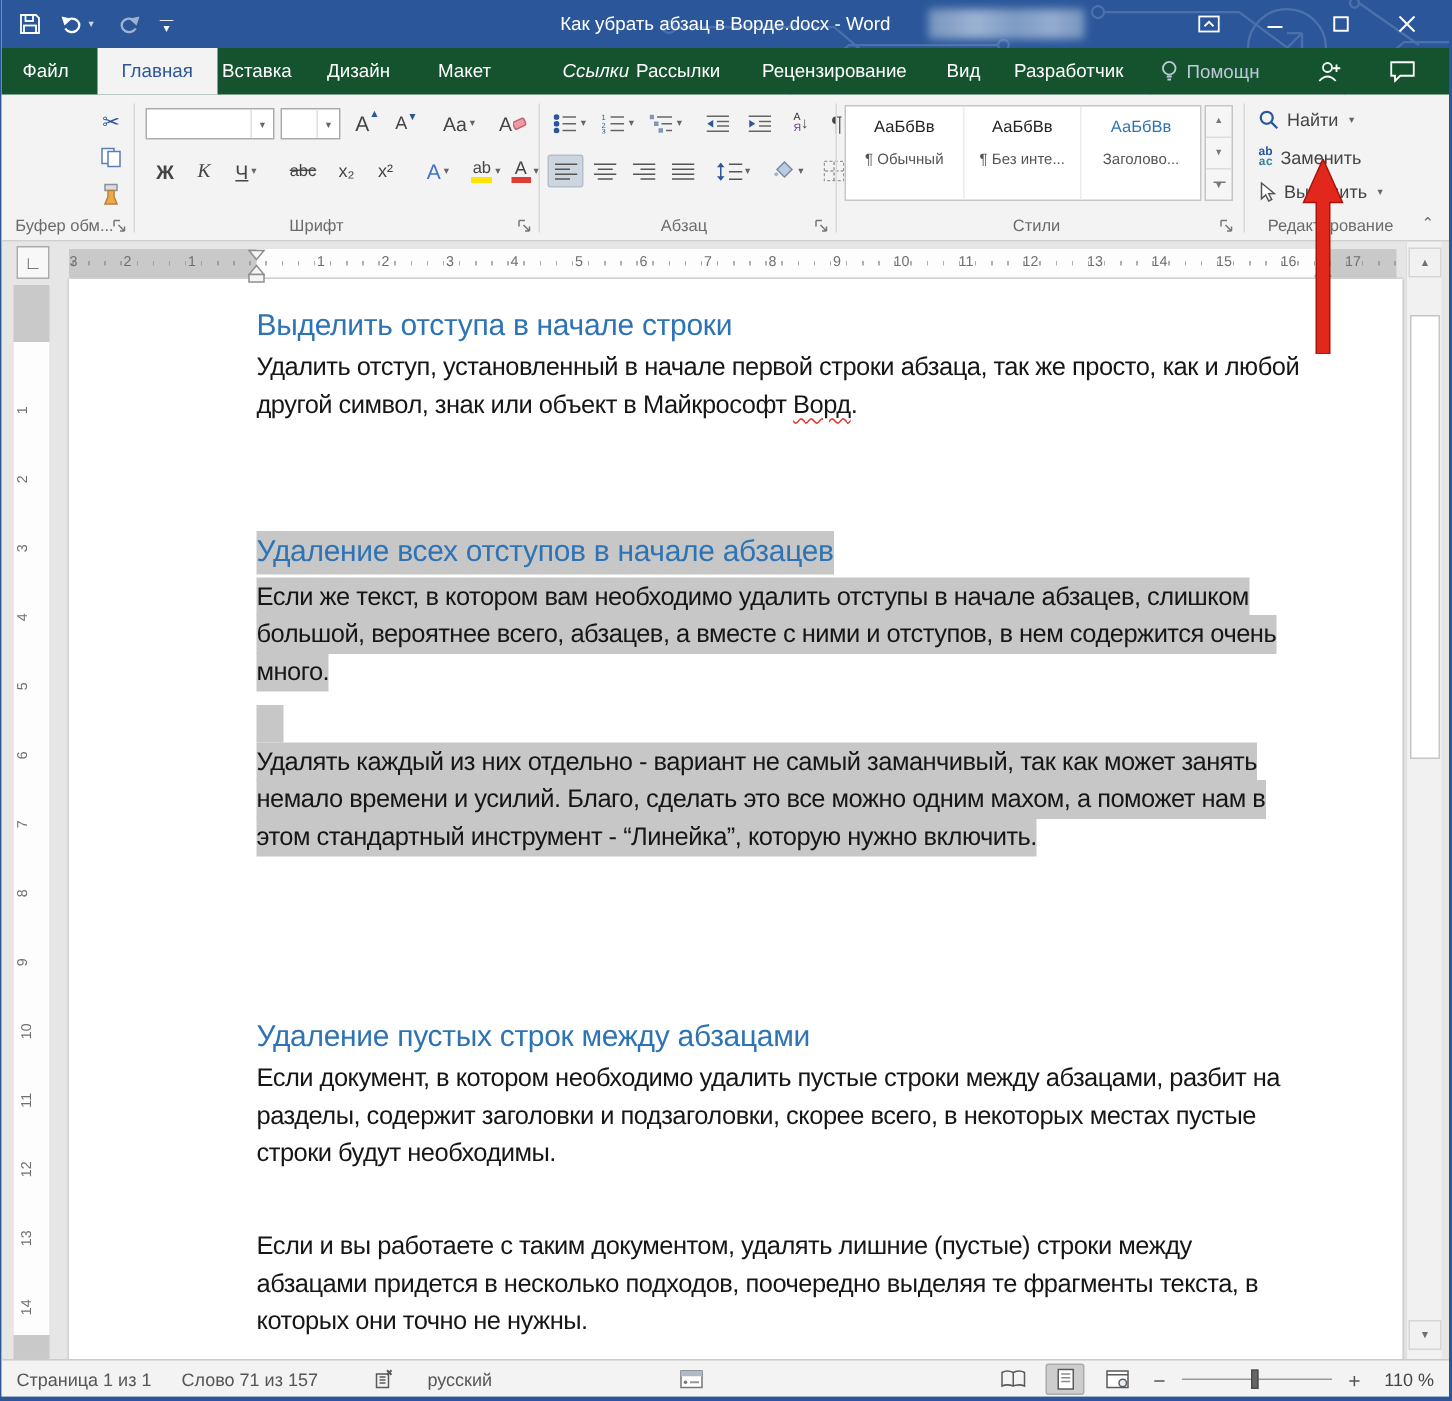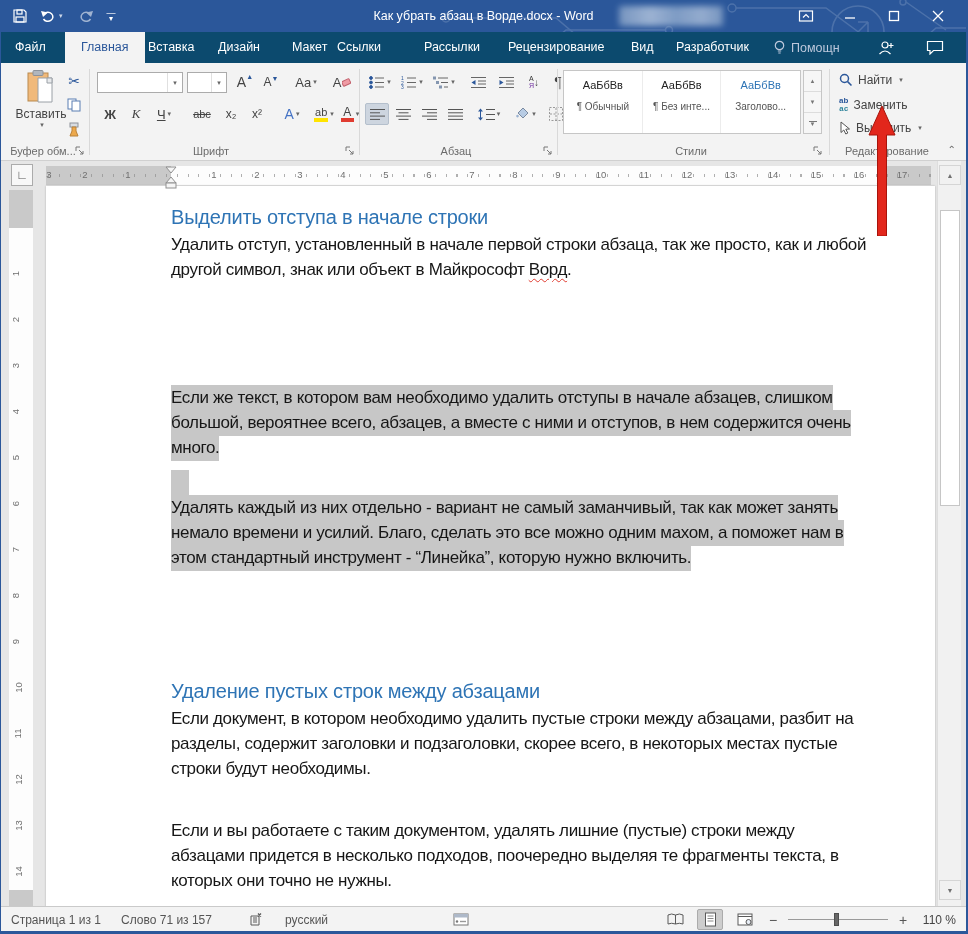--- a/index.html
+++ b/index.html
@@ -2,21 +2,21 @@
 <html><head>
 <meta charset="utf-8">
 <style>
   * { margin:0; padding:0; box-sizing:border-box; }
   body { background:#888; font-family:"Liberation Sans", sans-serif; }
   .app { position:relative; width:968px; height:934px; background:#e6e6e6; overflow:hidden;
          border-left:1px solid #2b579a; border-right:2px solid #2b579a; border-bottom:3px solid #2b579a; }
 
   
   .titlebar { position:absolute; left:0; top:0; width:100%; height:32px; background:#2b579a; z-index:5; }
-  .tabrow   { position:absolute; left:0; top:32px; width:100%; height:31px; background:#0c4a6e; z-index:5; }
+  .tabrow   { position:absolute; left:0; top:32px; width:100%; height:31px; background:#14532d; z-index:5; }
   .tb-pattern { position:absolute; right:0; top:0; width:560px; height:63px; z-index:0; opacity:.5; pointer-events:none; }
   .qat { position:absolute; left:12px; top:0; height:32px; display:flex; align-items:center; gap:14px; z-index:2; }
   .qat .qbtn { display:flex; align-items:center; color:#fff; }
   .title-text { position:absolute; left:0; right:0; top:0; height:32px; line-height:32px; text-align:center;
                 color:#fff; font-size:12.5px; z-index:1; }
   .redacted { position:absolute; left:618px; top:6px; width:104px; height:20px; z-index:2;
               background:linear-gradient(90deg,#7e9bc3,#a9bdd9 30%,#87a3c9 55%,#9fb5d4 80%,#7e9bc3);
               filter:blur(3px); border-radius:2px; opacity:.9; }
   .win-controls { position:absolute; right:6px; top:0; height:32px; display:flex; z-index:6; }
   .win-controls .wbtn { width:44px; height:32px; display:flex; align-items:center; justify-content:center; color:#fff; }
@@ -180,21 +180,21 @@
       </span>
     </div>
   </div>
 
   <div class="tabrow">
     <span class="tab" style="left:10px;">Файл</span>
     <span class="tab active" style="left:64px;">Главная</span>
     <span class="tab" style="left:143px;">Вставка</span>
     <span class="tab" style="left:213px;">Дизайн</span>
     <span class="tab" style="left:287px;">Макет</span>
-    <span class="tab" style="left:332px;">Ссылки</span>
+    <span class="tab" style="left:370px;font-style:italic;">Ссылки</span>
     <span class="tab" style="left:419px;">Рассылки</span>
     <span class="tab" style="left:503px;">Рецензирование</span>
     <span class="tab" style="left:626px;">Вид</span>
     <span class="tab" style="left:671px;">Разработчик</span>
     <span class="tab-help" style="left:772px;">
       <svg width="13" height="15" viewBox="0 0 13 15" fill="none" stroke="#bdc8dc" stroke-width="1.2">
         <circle cx="6.5" cy="5.5" r="4.2"></circle>
           <path d="M4.8 11 h3.4 M5.3 13 h2.4"></path>
       </svg>
       <span>Помощн</span>
@@ -208,30 +208,20 @@
     </span>
     <span class="tab-iconbtn" style="left:925px;">
       <svg width="18" height="15" viewBox="0 0 18 15" fill="none" stroke="#fff" stroke-width="1.2">
         <path d="M1.5 1.5 h15 v9 h-9 l-3.5 3.5 v-3.5 h-2.5 z"></path>
       </svg>
     </span>
   </div>
 
   <div class="ribbon">
 
-    <div class="paste-btn">
-      <svg width="30" height="34" viewBox="0 0 30 34">
-        <rect x="2" y="3" width="20" height="28" fill="#f0b97a" stroke="#b98a4e"></rect>
-        <rect x="7" y="0.5" width="10" height="5" rx="1" fill="#b0b6bd" stroke="#8d9299"></rect>
-        <path d="M12 8 h14 v24 h-14 z" fill="#fff" stroke="#9aa0a6"></path>
-        <path d="M21 8 h5 l-0 5 h-5 z" fill="#e8eaec" stroke="#9aa0a6"></path>
-      </svg>
-      <span class="paste-label">Вставить</span>
-      <span class="dd">▾</span>
-    </div>
     <span class="rbtn" style="left:62px; top:8px; width:22px; height:20px;">
       <span style="color:#2b579a; font-size:14px;">✂</span>
     </span>
     <span class="rbtn" style="left:62px; top:32px; width:22px; height:20px;">
       <svg width="14" height="14" viewBox="0 0 14 14" fill="#fff" stroke="#5b7fb3">
         <rect x="1" y="1" width="8" height="10"></rect>
           <rect x="5" y="3" width="8" height="10"></rect>
       </svg>
     </span>
     <span class="rbtn" style="left:62px; top:56px; width:22px; height:20px;">
@@ -560,20 +550,21 @@
         <span class="vnum" style="top: 538px;">11</span>
         <span class="vnum" style="top: 584px;">12</span>
         <span class="vnum" style="top: 630px;">13</span>
         <span class="vnum" style="top: 676px;">14</span>
       </div>
 
     <div class="page">
       <div class="doc-h" style="top:20px;">Выделить отступа в начале строки</div>
       <div class="doc-p" style="top:46px;"><span>Удалить отступ, установленный в начале первой строки абзаца, так же просто, как и любой другой символ, знак или объект в Майкрософт </span><span class="squiggle">Ворд</span><span>.</span></div>
 
+      <div class="doc-h" style="top:171px;"><span class="sel">Удаление всех отступов в начале абзацев</span></div>
       <div class="doc-p" style="top:199px;"><span class="sel">Если же текст, в котором вам необходимо удалить отступы в начале абзацев, слишком большой, вероятнее всего, абзацев, а вместе с ними и отступов, в нем содержится очень много.</span></div>
       <div class="sel-empty"></div>
       <div class="doc-p" style="top:309px;"><span class="sel">Удалять каждый из них отдельно - вариант не самый заманчивый, так как может занять немало времени и усилий. Благо, сделать это все можно одним махом, а поможет нам в этом стандартный инструмент - “Линейка”, которую нужно включить.</span></div>
 
       <div class="doc-h" style="top:494px;">Удаление пустых строк между абзацами</div>
       <div class="doc-p" style="top:520px;">Если документ, в котором необходимо удалить пустые строки между абзацами, разбит на разделы, содержит заголовки и подзаголовки, скорее всего, в некоторых местах пустые строки будут необходимы.</div>
       <div class="doc-p" style="top:632px;">Если и вы работаете с таким документом, удалять лишние (пустые) строки между абзацами придется в несколько подходов, поочередно выделяя те фрагменты текста, в которых они точно не нужны.</div>
     </div>
 
     <div class="vscroll">

